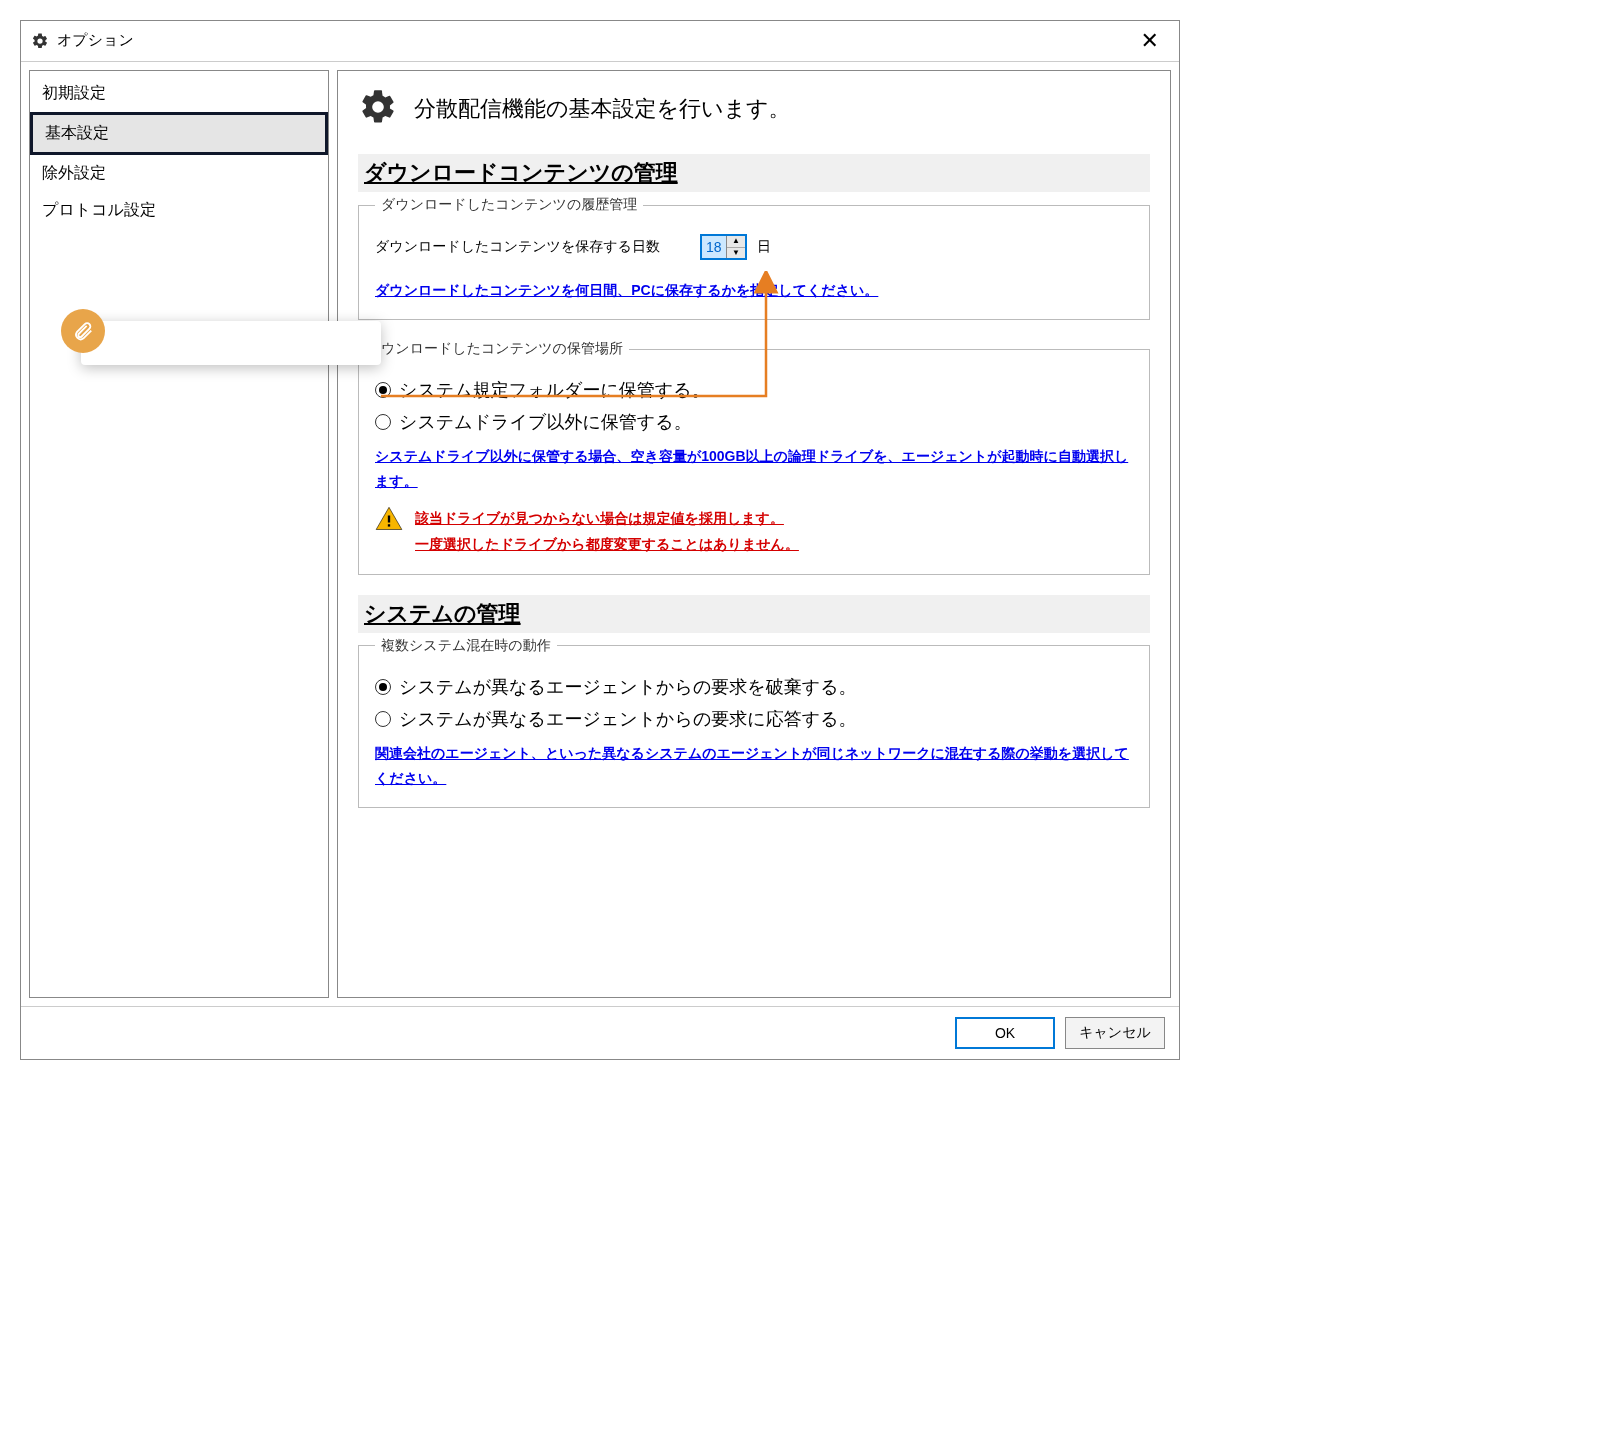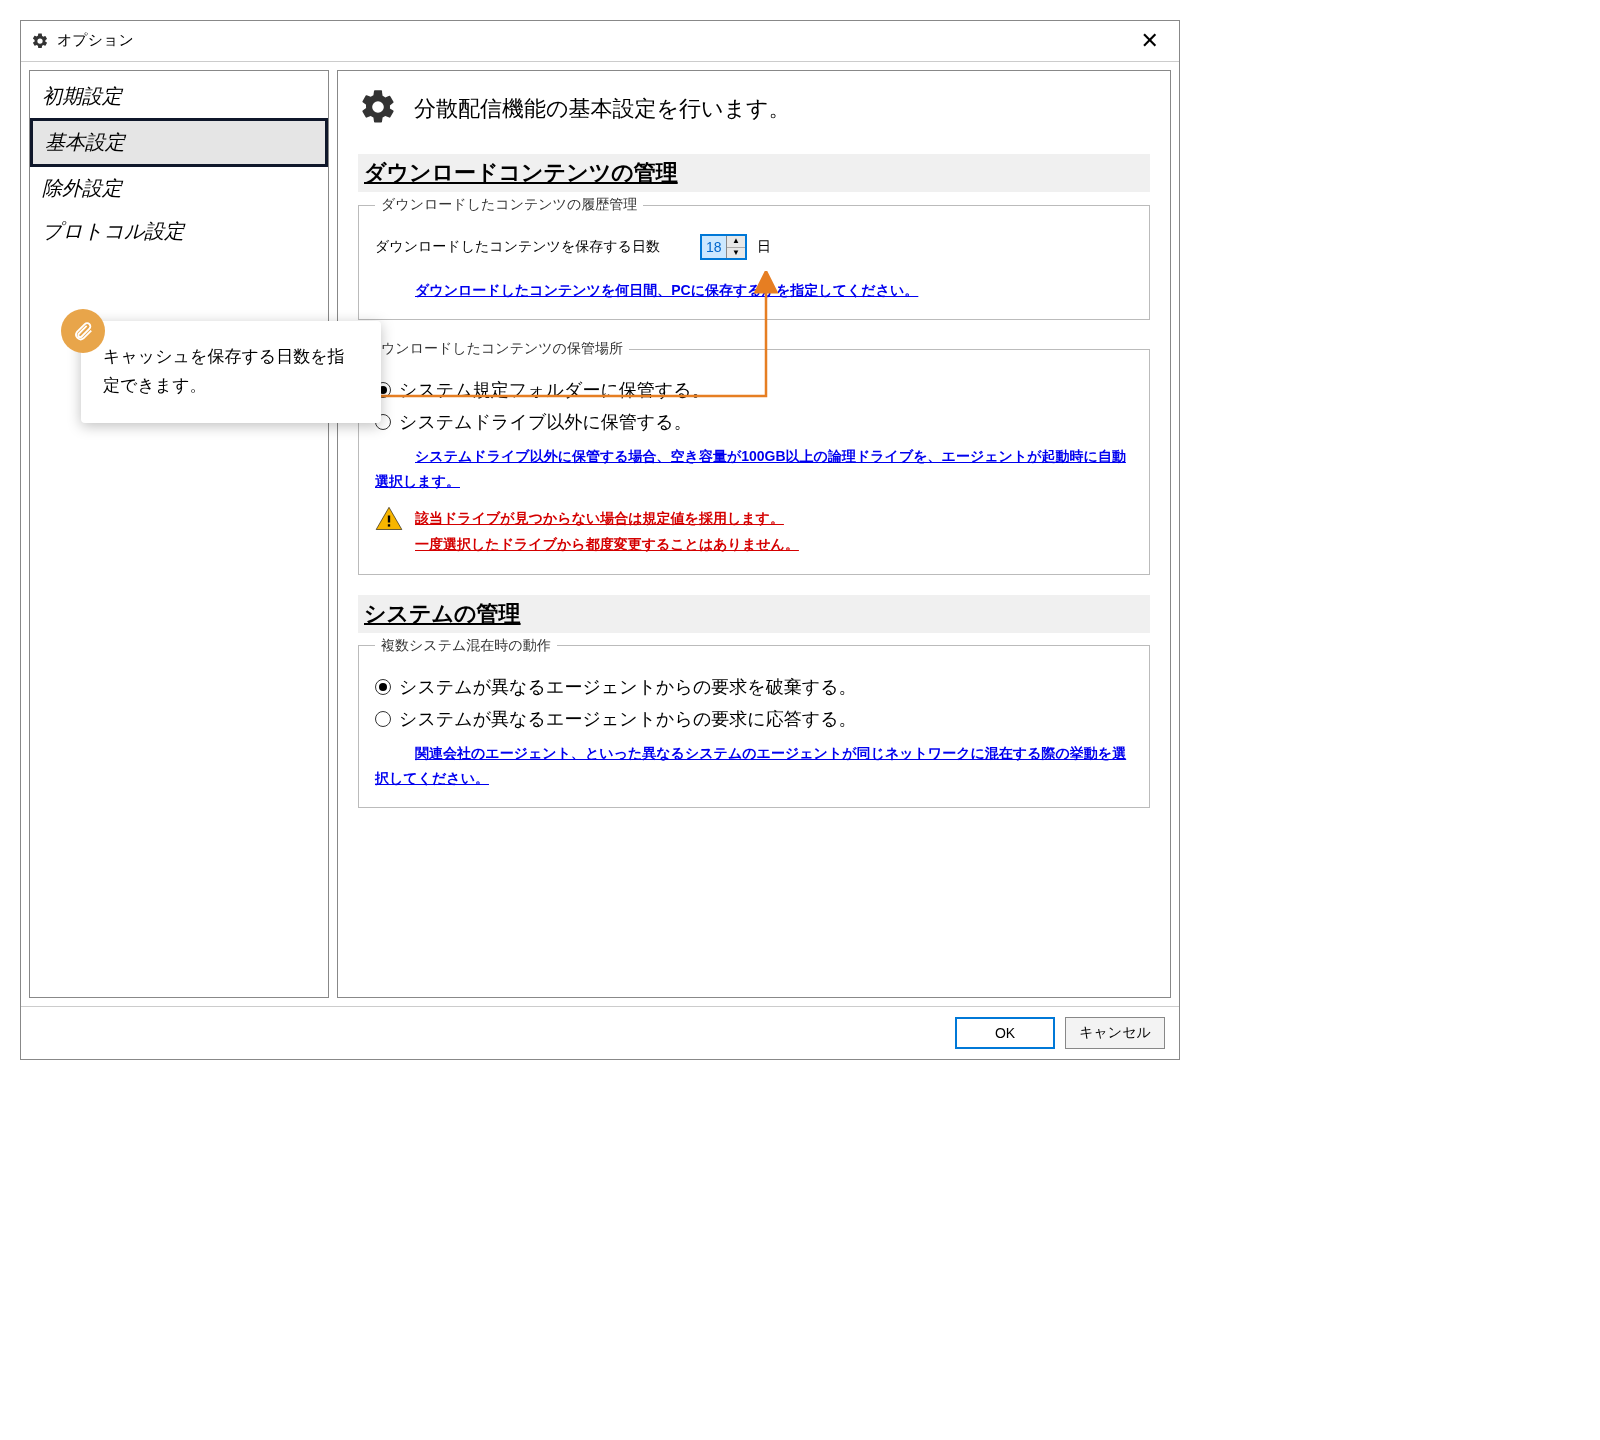--- a/index.html
+++ b/index.html
@@ -39,23 +39,22 @@
   }
   .sidebar {
     width: 300px;
     border: 1px solid #888;
     margin: 8px;
     padding-top: 4px;
     background: #fff;
   }
   .sidebar-item {
     padding: 8px 12px;
-    font-size: 20px;
+    font-size: 16px;
     cursor: pointer;
-    font-style: italic;
   }
   .sidebar-item.selected {
     background: #e5e5e5;
     border: 3px solid #0f172a;
   }
   .main {
     flex: 1;
     border: 1px solid #888;
     margin: 8px 8px 8px 0;
     padding: 16px 20px;
@@ -84,21 +83,20 @@
     padding: 12px 16px 16px 16px;
   }
   legend { padding: 0 6px; font-size: 14px; color: #333; }
   .row { display: flex; align-items: center; gap: 10px; margin: 8px 0; }
   .link {
     color: #0000EE;
     text-decoration: underline;
     font-weight: bold;
     cursor: pointer;
     line-height: 1.8;
-    margin-left: 40px;
   }
   .warn-row { display: flex; align-items: flex-start; gap: 12px; margin-top: 10px; }
   .warn-text {
     color: #d40000;
     text-decoration: underline;
     font-weight: bold;
     line-height: 1.9;
   }
   .warn-icon svg { width: 28px; height: 28px; }
   .radio-row { display: flex; align-items: center; gap: 8px; margin: 8px 0; font-size: 18px; }
@@ -275,21 +273,20 @@
     <button class="btn primary">OK</button>
     <button class="btn">キャンセル</button>
   </div>
 
   <div class="callout">
     <div class="callout-badge">
       <svg viewBox="0 0 24 24" fill="none" stroke="#fff" stroke-width="2">
         <path d="M21 11.5l-8.5 8.5a5 5 0 01-7-7L14 4.5a3.5 3.5 0 015 5L10.5 18a2 2 0 01-3-3L16 6.5"></path>
       </svg>
     </div>
-    <div class="callout-text">キャッシュを保存する日数を指定できます。</div>
   </div>
 
   <svg class="arrow" style="left:355px; top:250px; width:410px; height:130px;">
     <defs>
       <marker id="ah" markerWidth="10" markerHeight="10" refX="5" refY="5" orient="auto">
         <path d="M0,0 L10,5 L0,10 z" fill="#e67e22"></path>
       </marker>
     </defs>
     <path d="M 5 125 L 390 125 L 390 10" stroke="#e67e22" stroke-width="2.5" fill="none" marker-end="url(#ah)"></path>
   </svg>

